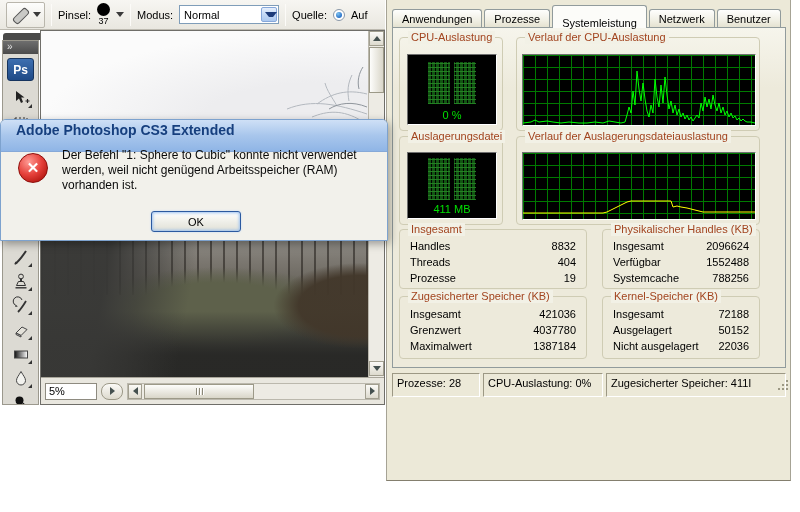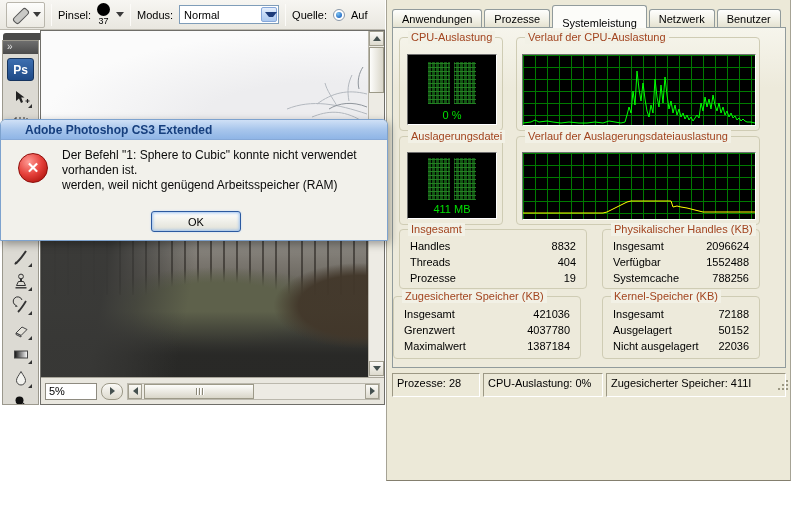--- a/index.html
+++ b/index.html
@@ -61,21 +61,21 @@
   .vthumb{position:absolute;left:0;top:16px;width:15px;height:46px;background:linear-gradient(90deg,#FDFDFB,#D9D6C9);border:1px solid #9C9988;}
   .docbottom{left:0;top:346px;width:343px;height:27px;background:#E9E7DF;border-top:1px solid #A9A69B;display:flex;align-items:center;padding:0 4px;gap:4px;}
   .zoomfield{width:52px;height:17px;background:#fff;border:1px solid #8E8B80;font-size:11px;padding:0 3px;font-family:"Liberation Sans",sans-serif;}
   .prevbtn{width:22px;height:17px;border:1px solid #9C9988;border-radius:8px;background:linear-gradient(#FBFAF7,#DDDACE);display:flex;align-items:center;justify-content:center;}
   .hscroll{position:relative;flex:1;height:17px;background:#EDEBE4;border:1px solid #BBB8AD;}
   .hthumb{position:absolute;left:16px;top:0;width:110px;height:15px;background:linear-gradient(#FDFDFB,#D9D6C9);border:1px solid #9C9988;display:flex;align-items:center;justify-content:center;gap:2px;}
   .hthumb i{width:1px;height:7px;background:#8A8778;box-shadow:1px 0 0 #fff;}
 
   
   .dialog{left:0;top:119px;width:388px;height:122px;background:#F2F1EB;border:1px solid #7DA2CE;border-radius:6px 6px 0 0;box-shadow:2px 3px 8px rgba(0,0,0,.35);z-index:50;}
-  .dlgtitle{height:20px;border-radius:5px 5px 0 0;background:linear-gradient(#CFE0F6,#A8C6EC 50%,#8FB5E6);color:#163F7E;font-weight:bold;font-size:12px;line-height:20px;padding-left:24px;border-bottom:1px solid #86A9D8;}
+  .dlgtitle{height:32px;border-radius:5px 5px 0 0;background:linear-gradient(#CFE0F6,#A8C6EC 50%,#8FB5E6);color:#163F7E;font-weight:bold;font-size:14px;line-height:20px;padding-left:15px;border-bottom:1px solid #86A9D8;}
   .erricon{position:absolute;left:17px;top:33px;width:30px;height:30px;border-radius:50%;
     background:radial-gradient(circle at 35% 28%,#FF9B95,#E5403A 48%,#B1150F 85%);
     border:1px solid #8E0E0A;color:#fff;font-weight:bold;font-size:15px;display:flex;align-items:center;justify-content:center;}
   .dlgtext{position:absolute;left:61px;top:28px;width:320px;font-size:12px;line-height:15px;color:#0A0A0A;}
   .okbtn{position:absolute;left:150px;top:91px;width:90px;height:21px;border:1px solid #2C5AA0;border-radius:3px;
     background:linear-gradient(#FFFFFF,#F1F1EB 45%,#E0E0D6);font-size:11px;box-shadow:0 0 3px 1px #9CC2F0 inset,0 0 2px #BDD7F5;
     display:flex;align-items:center;justify-content:center;}
 
   
   .tm{left:386px;top:0;width:405px;height:481px;background:#ECE9D8;border-left:1px solid #A6A395;border-right:1px solid #A6A395;border-bottom:1px solid #847F6E;}
@@ -248,22 +248,22 @@
     </div>
   </div>
 
   <div class="a dialog">
     <div class="dlgtitle">Adobe Photoshop CS3 Extended</div>
     <div class="erricon">
         <span>✕</span>
       </div>
     <div class="dlgtext">
       <div>Der Befehl "1: Sphere to Cubic" konnte nicht verwendet</div>
+      <div>werden, weil nicht genügend Arbeitsspeicher (RAM)</div>
       <div>vorhanden ist.</div>
-      <div>werden, weil nicht genügend Arbeitsspeicher (RAM)</div>
     </div>
     <div class="okbtn">OK</div>
   </div>
 
   <div class="a tm">
     <div class="tabs">
       <div class="tab">Anwendungen</div>
       <div class="tab">Prozesse</div>
       <div class="tab active">Systemleistung</div>
       <div class="tab">Netzwerk</div>
@@ -331,21 +331,21 @@
         <div class="statrow" style="top:24px;">
             <span>Verfügbar</span>
             <span>1552488</span>
           </div>
         <div class="statrow" style="top:40px;">
             <span>Systemcache</span>
             <span>788256</span>
           </div>
       </div>
 
-      <div class="group" style="left:0;top:268px;width:188px;height:63px;">
+      <div class="group" style="left:6px;top:268px;width:188px;height:63px;">
         <span class="glabel">Zugesicherter Speicher (KB)</span>
         <div class="statrow" style="top:9px;">
             <span>Insgesamt</span>
             <span>421036</span>
           </div>
         <div class="statrow" style="top:25px;">
             <span>Grenzwert</span>
             <span>4037780</span>
           </div>
         <div class="statrow" style="top:41px;">

